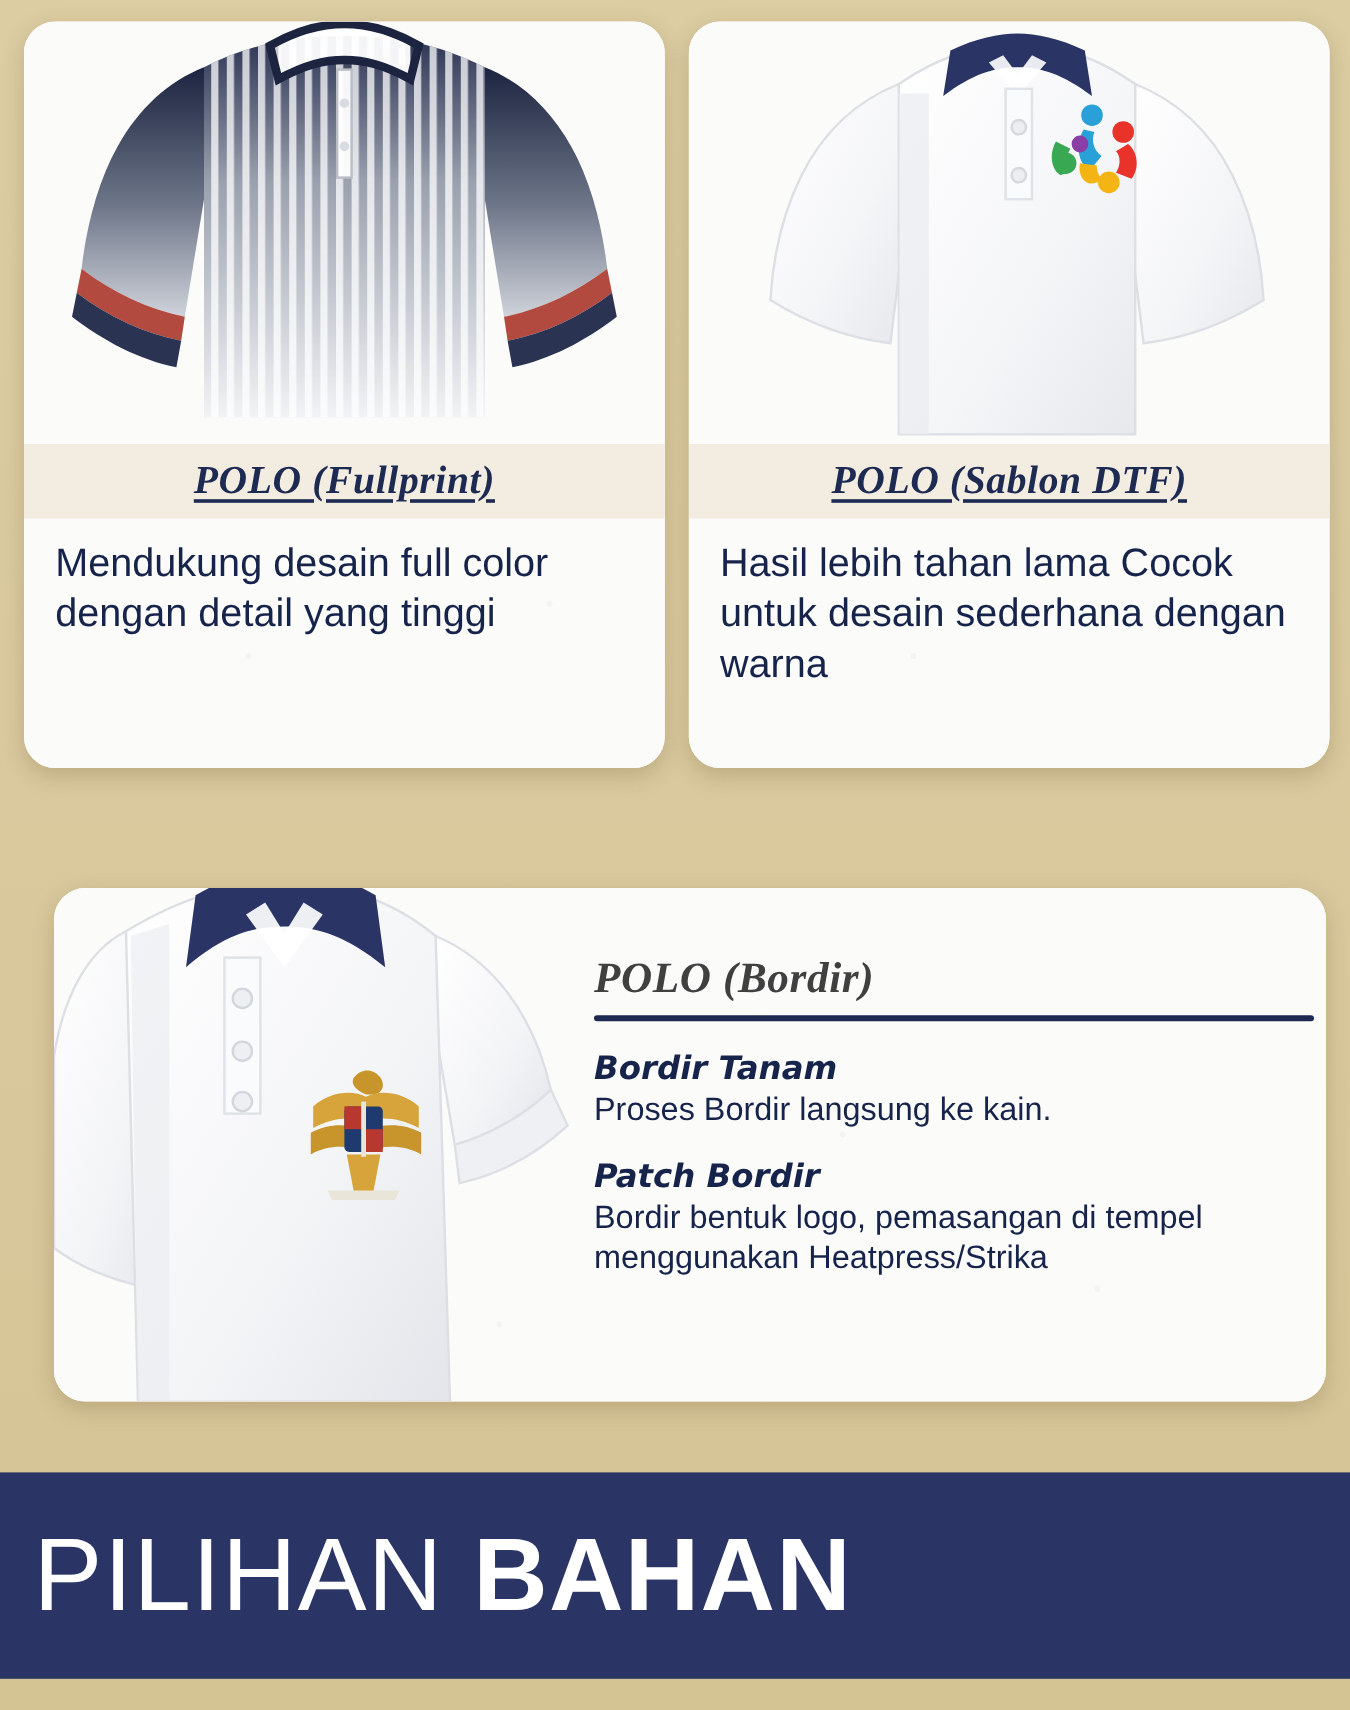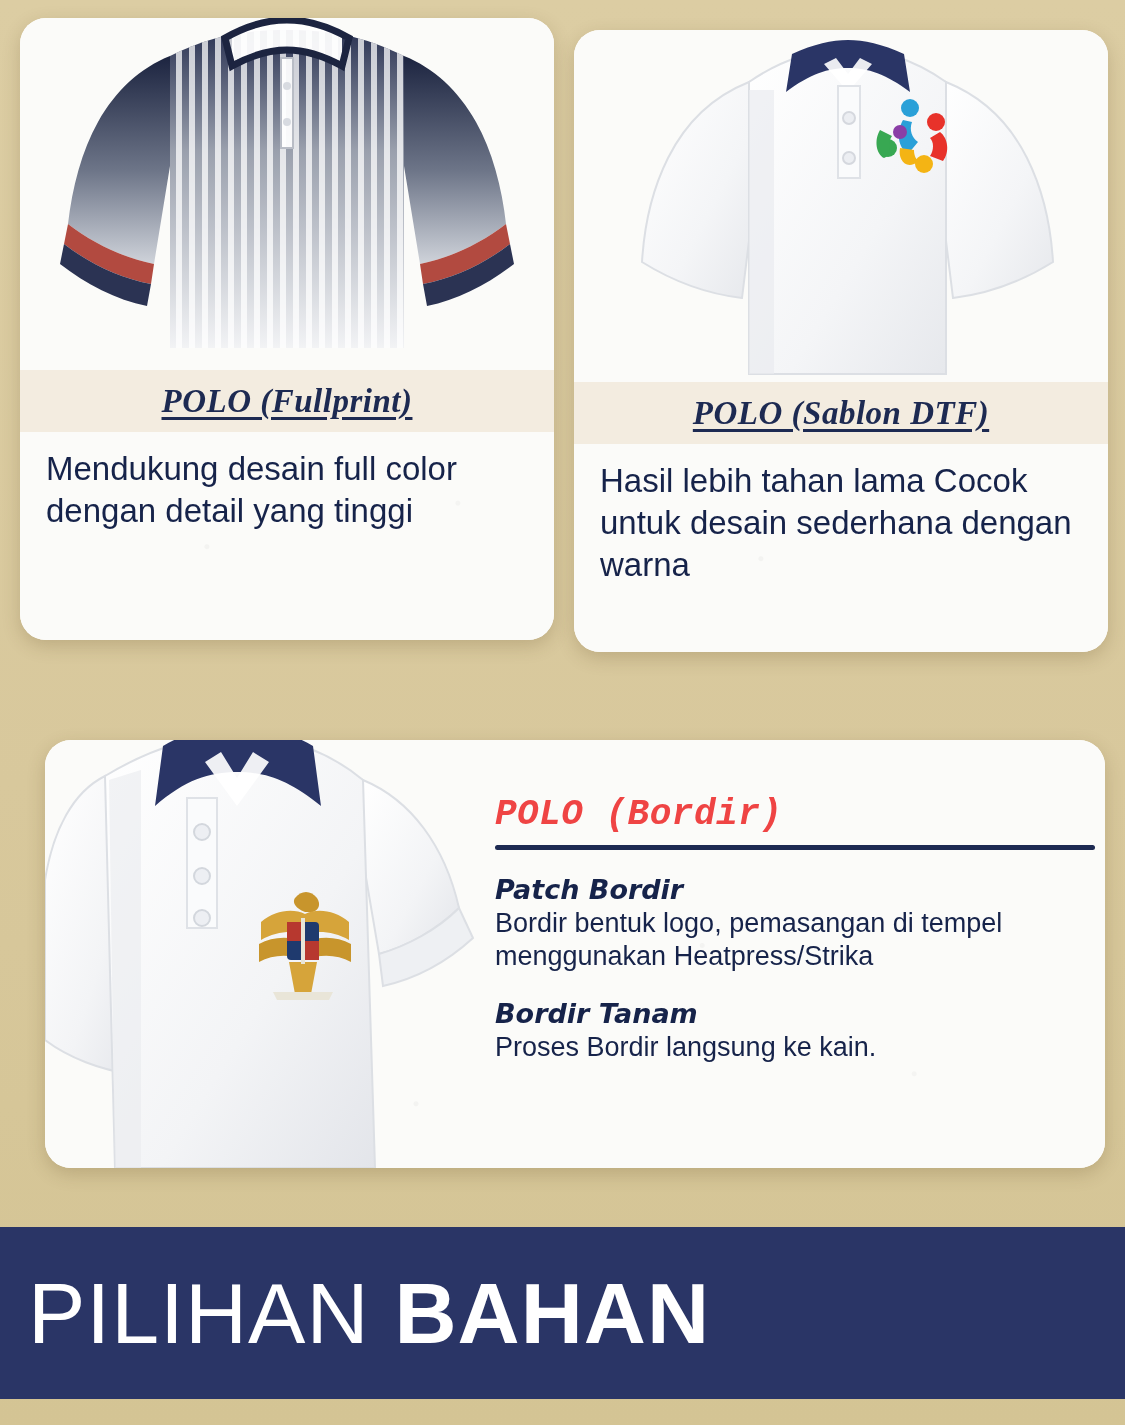--- a/index.html
+++ b/index.html
@@ -22,21 +22,21 @@
 
   
   .card {
     position: absolute;
     background: #ffffff;
     border-radius: 26px;
     overflow: hidden;
     box-shadow: 0 6px 18px rgba(90,70,30,0.22);
   }
   .card-top-left  { left: 20px;  top: 18px;  width: 534px; height: 622px; }
-  .card-top-right { left: 574px; top: 18px;  width: 534px; height: 622px; margin-top: 12px; }
+  .card-top-right { left: 574px; top: 18px;  width: 534px; height: 622px; }
   .card-bottom    { left: 45px;  top: 740px; width: 1060px; height: 428px; }
 
   
   .paper {
     position: absolute; inset: 0;
     background:
       radial-gradient(circle at 18% 22%, rgba(0,0,0,0.035) 0 2px, transparent 3px),
       radial-gradient(circle at 62% 48%, rgba(0,0,0,0.030) 0 2px, transparent 3px),
       radial-gradient(circle at 82% 78%, rgba(0,0,0,0.028) 0 2px, transparent 3px),
       radial-gradient(circle at 35% 85%, rgba(0,0,0,0.030) 0 2px, transparent 3px),
@@ -90,25 +90,25 @@
     left: 0; top: 0;
     width: 430px; height: 428px;
     overflow: hidden;
   }
   .bottom-text {
     position: absolute;
     left: 450px; top: 54px;
     width: 600px;
   }
   .bottom-title {
-    font-family: Liberation Mono, monospace;
+    font-family: Liberation Serif, serif;
     font-style: italic;
     font-weight: bold;
     font-size: 36px;
-    color: #ef4444;
+    color: #404040;
     letter-spacing: 0.5px;
   }
   .rule {
     margin-top: 10px;
     width: 100%;
     height: 5px;
     background: #1d2a52;
     border-radius: 3px;
   }
   .sub-block { margin-top: 24px; }
@@ -304,28 +304,28 @@
           <path d="M-30 52 L30 52 L26 60 L-26 60 Z" fill="#e9e5d8"></path>
         </g>
       </svg>
     </div>
 
     <div class="bottom-text">
       <div class="bottom-title">POLO (Bordir)</div>
       <div class="rule"></div>
 
       <div class="sub-block">
+        <div class="sub-head">Bordir Tanam</div>
+        <div class="sub-body">Proses Bordir langsung ke kain.</div>
+      </div>
+
+      <div class="sub-block">
         <div class="sub-head">Patch Bordir</div>
         <div class="sub-body">Bordir bentuk logo, pemasangan di tempel menggunakan Heatpress/Strika</div>
       </div>
-
-      <div class="sub-block">
-        <div class="sub-head">Bordir Tanam</div>
-        <div class="sub-body">Proses Bordir langsung ke kain.</div>
-      </div>
     </div>
   </div>
 
   <div class="footer">
     <div class="footer-text"><span class="footer-light">PILIHAN </span><b>BAHAN</b></div>
   </div>
 
 </div>
 
 </body></html>

